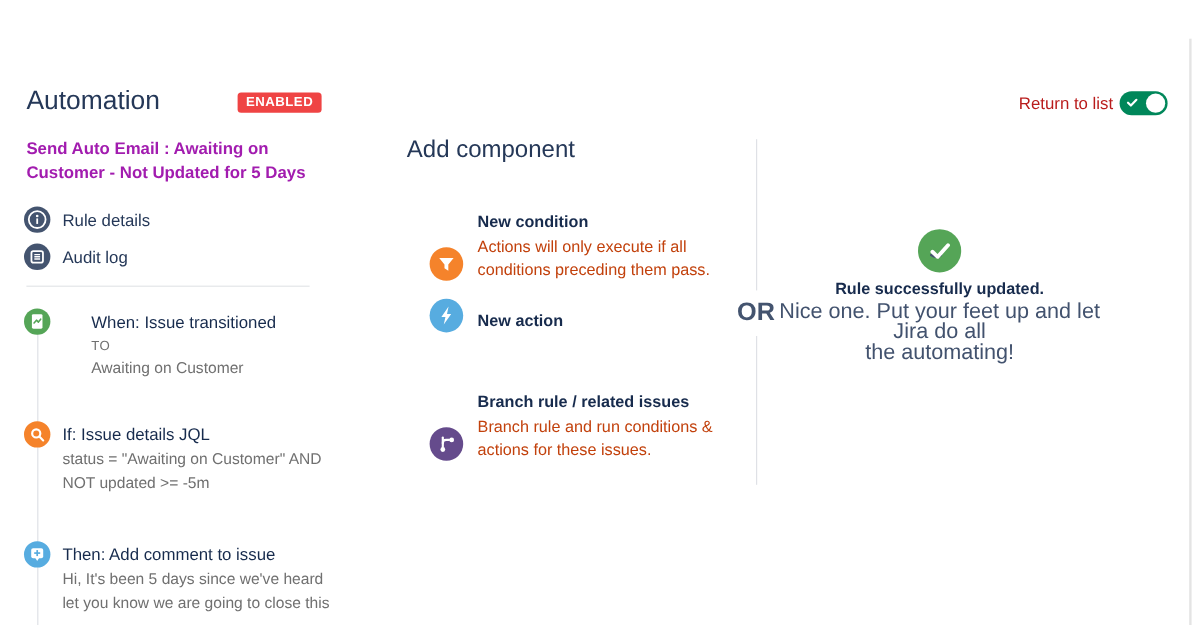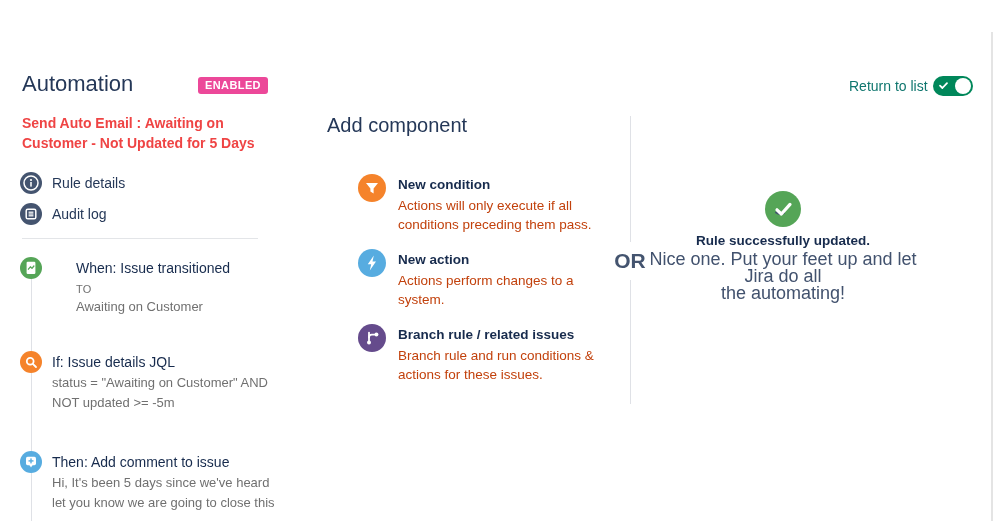--- a/index.html
+++ b/index.html
@@ -1,31 +1,31 @@
 <!DOCTYPE html>
 <html><head>
 <meta charset="utf-8">
 <style>
   * { margin:0; padding:0; box-sizing:border-box; }
   body { background:#fff; font-family:"Liberation Sans", sans-serif; }
   .page { position:relative; width:998px; height:521px; background:#fff; overflow:hidden;margin-top:32px; }
 
   
   .page-title { position:absolute; left:22px; top:39px; font-size:22px; font-weight:400; color:#253858; }
-  .badge { position:absolute; left:198px; top:45px; background:#ec4899; color:#fff; font-size:11px;
+  .badge { position:absolute; left:198px; top:45px; background:#ef4444; color:#fff; font-size:11px;
            font-weight:bold; letter-spacing:.4px; padding:2px 7px 3px; border-radius:3px; }
-  .return-link { position:absolute; left:849px; top:46px; color:#0f766e; font-size:14px; text-decoration:none; cursor:pointer; }
+  .return-link { position:absolute; left:849px; top:46px; color:#b91c1c; font-size:14px; text-decoration:none; cursor:pointer; }
   .toggle { position:absolute; left:933px; top:44px; width:40px; height:20px; background:#00875A;
             border-radius:10px; cursor:pointer; }
   .toggle .knob { position:absolute; right:2px; top:2px; width:16px; height:16px; background:#fff; border-radius:50%; }
   .toggle svg { position:absolute; left:5px; top:4px; }
 
   
   .rule-name { position:absolute; left:22px; top:81px; width:238px; font-size:14px; font-weight:bold;
-               color:#ef4444; line-height:20px; }
+               color:#a21caf; line-height:20px; }
   .nav-item { position:absolute; left:20px; display:flex; align-items:center; gap:10px; cursor:pointer; }
   .nav-item .label { font-size:14px; color:#253858; }
   .nav-rule-details { top:140px;text-align:center; }
   .nav-audit-log { top:171px; }
   .sidebar-divider { position:absolute; left:22px; top:206px; width:236px; height:1px; background:#E3E5E8; }
   .connector { position:absolute; left:31px; top:237px; width:1px; height:284px; background:#DFE1E6; }
 
   .step { position:absolute; left:20px; width:255px; display:flex; align-items:flex-start; gap:10px; cursor:pointer; }
   .step-1 { top:225px;gap:34px; }
   .step-2 { top:319px; }
@@ -35,22 +35,22 @@
   .step-sub { font-size:13px; color:#707070; line-height:20px; width:225px; }
   .to-label { font-size:11px; letter-spacing:.3px; line-height:16px; margin-top:2px; text-transform:uppercase; }
 
   .icon-badge { position:relative; z-index:1; display:inline-flex; align-items:center; justify-content:center;
                 border-radius:50%; flex:0 0 auto; }
   .icon-badge.sm { width:22px; height:22px; }
   .icon-badge.md { width:28px; height:28px; }
   .icon-badge.lg { width:36px; height:36px; }
 
   
-  .main-title { position:absolute; left:327px; top:82px; font-size:20px; font-weight:400; color:#253858;text-align:right; }
-  .component { position:absolute; left:358px; width:260px; display:flex; align-items:flex-start; gap:12px; cursor:pointer; }
+  .main-title { position:absolute; left:339px; top:82px; font-size:20px; font-weight:400; color:#253858;text-align:right; }
+  .component { position:absolute; left:358px; width:260px; display:flex; align-items:flex-end; gap:12px; cursor:pointer; }
   .component-1 { top:142px; }
   .component-2 { top:217px; }
   .component-3 { top:292px; }
   .comp-title { font-size:13.5px; font-weight:bold; color:#172B4D; line-height:18px; padding-top:2px; }
   .comp-desc { font-size:13.5px; color:#c2410c; line-height:19px; width:215px; margin-top:2px; }
 
   
   .or-line { position:absolute; left:630px; top:84px; width:1px; height:288px; background:#DFE1E6; }
   .or-label { position:absolute; left:602px; top:210px; width:56px; height:38px; background:#fff;
               display:flex; align-items:center; justify-content:center; font-size:21px; font-weight:bold; color:#44546F; }
@@ -166,21 +166,20 @@
   </div>
 
   <div class="component component-2">
     <span class="icon-badge md" style="background-color: rgb(87, 172, 224); color: rgb(87, 172, 224);">
       <svg width="28" height="28" viewBox="0 0 28 28">
         <path d="M15.8 6.5 L9.8 15.2 L13.2 15.2 L11.8 21.5 L18 12.6 L14.5 12.6 Z" fill="#fff"></path>
       </svg>
     </span>
     <div>
       <div class="comp-title">New action</div>
-      <div class="comp-desc">Actions perform changes to a system.</div>
     </div>
   </div>
 
   <div class="component component-3">
     <span class="icon-badge md" style="background-color: rgb(101, 75, 140); color: rgb(101, 75, 140);">
       <svg width="28" height="28" viewBox="0 0 28 28">
         <circle cx="11" cy="18.6" r="2" fill="#fff"></circle>
         <circle cx="18.4" cy="10.6" r="2" fill="#fff"></circle>
         <path d="M11 16.6 L11 8.6" stroke="#fff" stroke-width="1.8" fill="none" stroke-linecap="round"></path>
         <path d="M11 13.4 Q11 10.6 13.8 10.6 L16.2 10.6" stroke="#fff" stroke-width="1.8" fill="none" stroke-linecap="round"></path>

